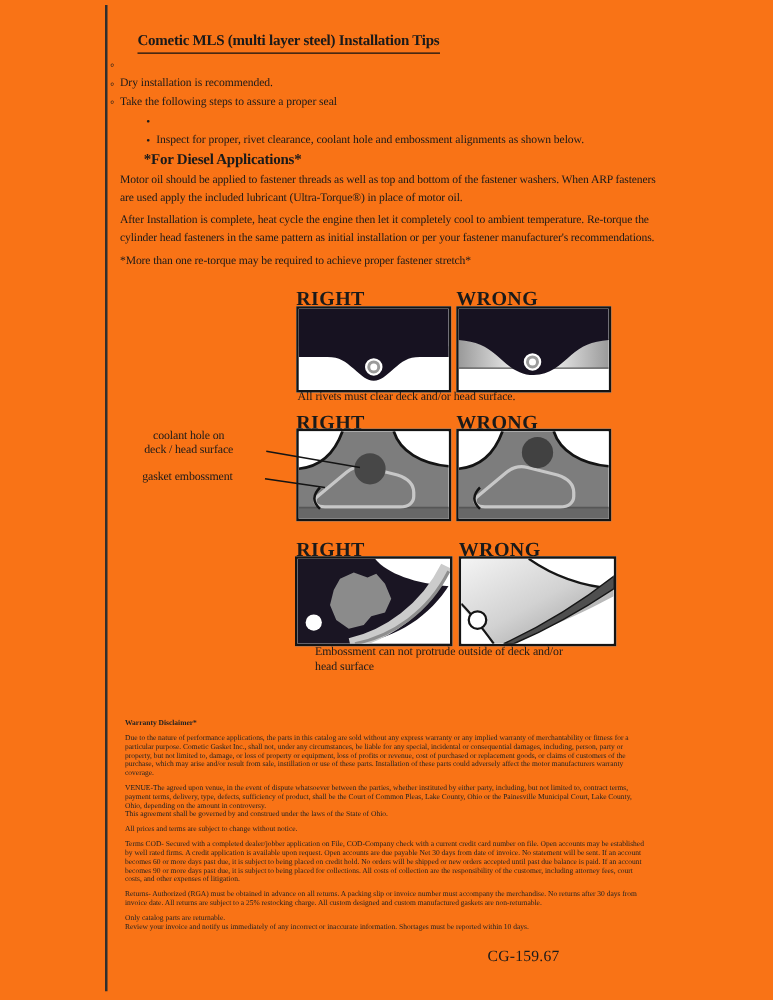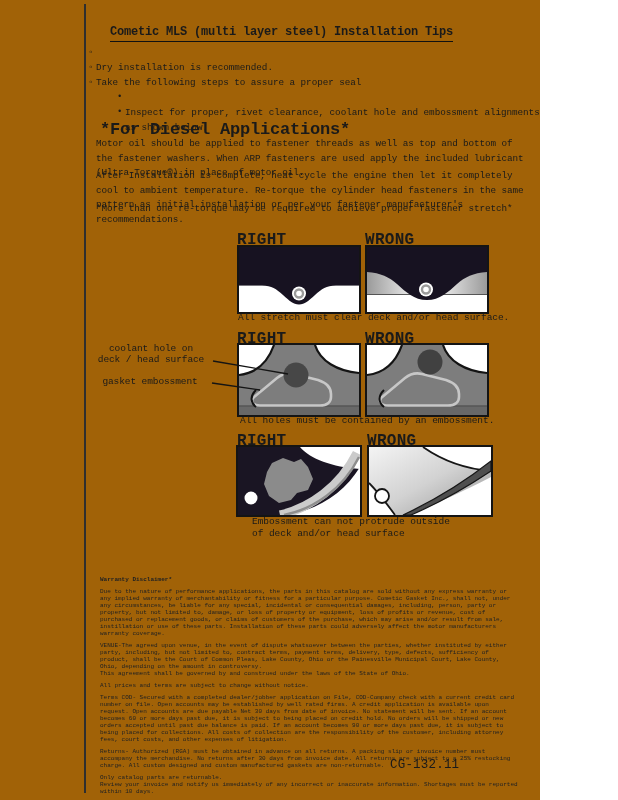--- a/index.html
+++ b/index.html
@@ -1,31 +1,31 @@
 <!DOCTYPE html>
 <html><head>
 <meta charset="utf-8">
 <style>
   html,body{margin:0;padding:0;background:#ffffff;}
   .page{
-    position:relative;width:540px;height:800px;background:#a16207;
-    font-family:Liberation Mono, monospace;color:#1a1a1a;overflow:hidden;
+    position:relative;width:618px;height:800px;background:#f97316;
+    font-family:Liberation Serif, serif;color:#1a1a1a;overflow:hidden;
   }
   .vrule{position:absolute;left:84px;top:4px;width:1.5px;height:789px;background:#2f2f2f;}
   .doc-title{
     position:absolute;left:110px;top:25px;font-size:12px;font-weight:bold;
     letter-spacing:-0.2px;border-bottom:1.6px solid #111;padding-bottom:1.5px;white-space:nowrap;
   }
   .bullets{position:absolute;left:88px;top:45px;width:460px;font-size:9.3px;letter-spacing:-0.05px;}
   .bullet-row{display:flex;line-height:15px;}
   .bullet-row .glyph{width:8px;flex:0 0 8px;text-align:left;}
   .bullet-row.lvl2{padding-left:29px;}
   .bullet-row.lvl1 .glyph{font-size:10px;}
   .bullet-row.lvl2 .glyph{font-size:9px;}
-  .sec-heading{position:absolute;left:100px;top:120px;font-size:17px;font-weight:bold;letter-spacing:-0.2px;}
+  .sec-heading{position:absolute;left:115px;top:120px;font-size:12px;font-weight:bold;letter-spacing:-0.2px;}
   .body-par{position:absolute;left:96px;width:436px;font-size:9.3px;line-height:14.6px;letter-spacing:-0.1px;}
   .p1{top:137px;}
   .p2{top:169px;}
   .p3{top:202px;}
 
   .dg-label{position:absolute;width:120px;text-align:left;font-size:16px;font-weight:bold;letter-spacing:0.3px;}
   .dbox{position:absolute;width:120px;border:2px solid #141414;box-sizing:content-box;background:#fff;}
   .dbox svg{display:block;}
   .dbox.w3{width:122px;}
   .caption{position:absolute;font-size:9.5px;line-height:12px;letter-spacing:-0.05px;}
@@ -102,21 +102,21 @@
       </defs>
       <rect width="120" height="65" fill="#ffffff"></rect>
       <path d="M0,24 C18,26 32,34 46,47.5 L0,47.5 Z" fill="url(#gwl)"></path>
       <path d="M120,24 C102,26 88,34 74,47.5 L120,47.5 Z" fill="url(#gwr)"></path>
       <line x1="0" y1="47.5" x2="120" y2="47.5" stroke="#333333" stroke-width="0.8"></line>
       <path d="M0,0 H120 V25 C106,26 98,30 90,37 C81,45 73,53 60,53 C47,53 39,45 30,37 C22,30 14,26 0,25 Z" fill="#171221"></path>
       <circle cx="59" cy="42.5" r="7" fill="#ffffff"></circle>
       <circle cx="59" cy="42.5" r="4" fill="#ffffff" stroke="#9b9b9b" stroke-width="2.4"></circle>
     </svg>
   </div>
-  <div class="caption" style="left:238px;top:312px;">All stretch must clear deck and/or head surface.</div>
+  <div class="caption" style="left:238px;top:312px;">All rivets must clear deck and/or head surface.</div>
 
   <div class="dg-label" style="left:237px;top:330px;">RIGHT</div>
   <div class="dg-label" style="left:365px;top:330px;">WRONG</div>
 
   <div class="dbox" style="left:237px;top:343px;height:70px;">
     <svg width="120" height="70" viewBox="0 0 120 70" preserveAspectRatio="none">
       <rect width="120" height="70" fill="#ffffff"></rect>
       <path d="M0,70 L0,30 C20,28 30,14 35,0 L76,0 C81,16 98,26 120,28 L120,70 Z" fill="#7d7d7d"></path>
       <path d="M0,30 C20,28 30,14 35,0" stroke="#141414" stroke-width="2.2" fill="none"></path>
       <path d="M76,0 C81,16 98,26 120,28" stroke="#141414" stroke-width="2.2" fill="none"></path>
@@ -145,21 +145,20 @@
     <div>coolant hole on</div>
     <div>deck / head surface</div>
   </div>
   <div class="ann-label" style="left:90px;top:377px;width:120px;">gasket embossment</div>
 
   <svg class="ann-lines" width="200" height="60" viewBox="0 0 200 60">
     <line x1="113" y1="21" x2="188" y2="34" stroke="#141414" stroke-width="1.3"></line>
     <line x1="112" y1="43" x2="160" y2="50" stroke="#141414" stroke-width="1.3"></line>
   </svg>
 
-  <div class="caption" style="left:240px;top:415px;">All holes must be contained by an embossment.</div>
 
   <div class="dg-label" style="left:237px;top:432px;">RIGHT</div>
   <div class="dg-label" style="left:367px;top:432px;">WRONG</div>
 
   <div class="dbox w3" style="left:236px;top:445px;height:68px;">
     <svg width="122" height="68" viewBox="0 0 122 68" preserveAspectRatio="none">
       <rect width="122" height="68" fill="#1a1523"></rect>
       <path d="M62,0 C72,12 94,20 122,22 L122,0 Z" fill="#ffffff"></path>
       <path d="M48,68 C80,63 106,46 122,20 L122,68 Z" fill="#ffffff"></path>
       <path d="M42,68 C72,61 102,40 119,6" stroke="#cbcbcb" stroke-width="9" fill="none"></path>
@@ -194,15 +193,15 @@
         <p>VENUE-The agreed upon venue, in the event of dispute whatsoever between the parties, whether instituted by either party, including, but not limited to, contract terms, payment terms, delivery, type, defects, sufficiency of product, shall be the Court of Common Pleas, Lake County, Ohio or the Painesville Municipal Court, Lake County, Ohio, depending on the amount in controversy.</p>
         <p class="tight">This agreement shall be governed by and construed under the laws of the State of Ohio.</p>
         <p>All prices and terms are subject to change without notice.</p>
         <p>Terms COD- Secured with a completed dealer/jobber application on File, COD-Company check with a current credit card number on file.  Open accounts may be established by well rated firms.  A credit application is available upon request.  Open accounts are due payable Net 30 days from date of invoice.  No statement will be sent.  If an account becomes 60 or more days past due, it is subject to being placed on credit hold.  No orders will be shipped or new orders accepted until past due balance is paid.  If an account becomes 90 or more days past due, it is subject to being placed for collections.  All costs of collection are the responsibility of the customer, including attorney fees, court costs, and other expenses of litigation.</p>
         <p>Returns- Authorized (RGA) must be obtained in advance on all returns.  A packing slip or invoice number must accompany the merchandise.  No returns after 30 days from invoice date.  All returns are subject to a 25% restocking charge.  All custom designed and custom manufactured gaskets are non-returnable.</p>
         <p>Only catalog parts are returnable.</p>
         <p class="tight">Review your invoice and notify us immediately of any incorrect or inaccurate information.  Shortages must be reported within 10 days.</p>
       </div>
   </div>
 
-  <div class="page-number">CG-132.11</div>
+  <div class="page-number">CG-159.67</div>
 
 </div>
 
 </body></html>

